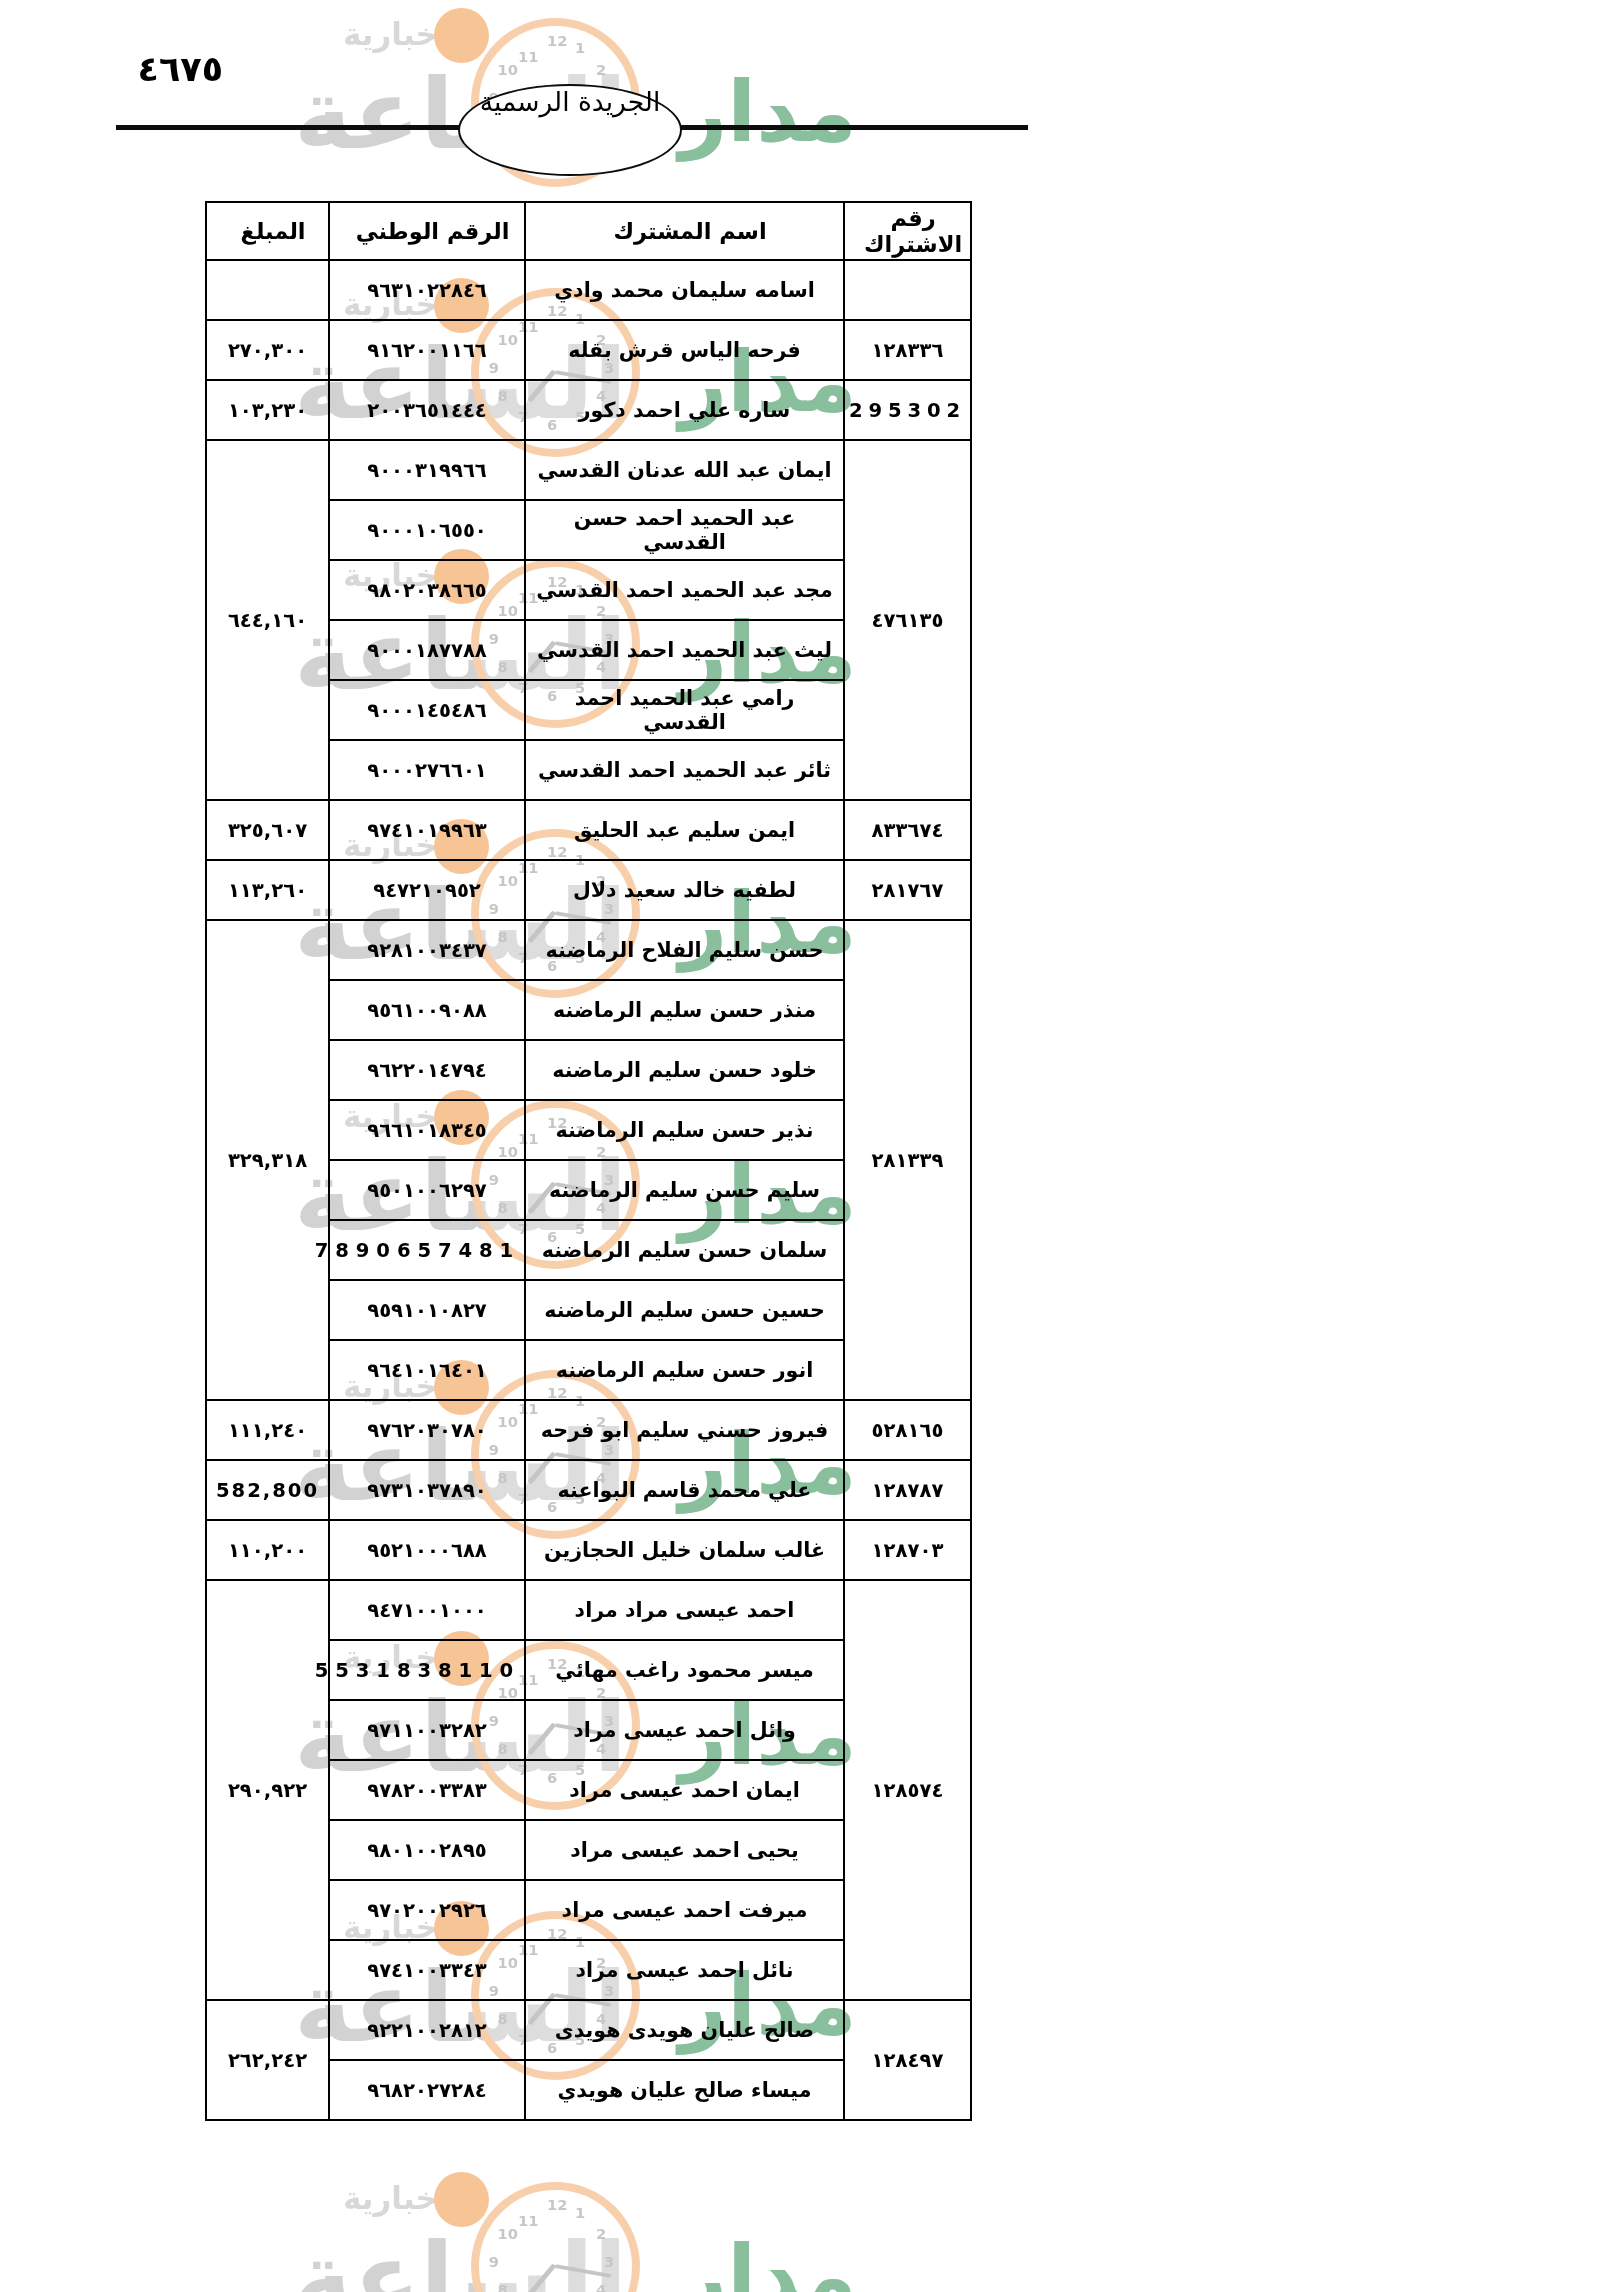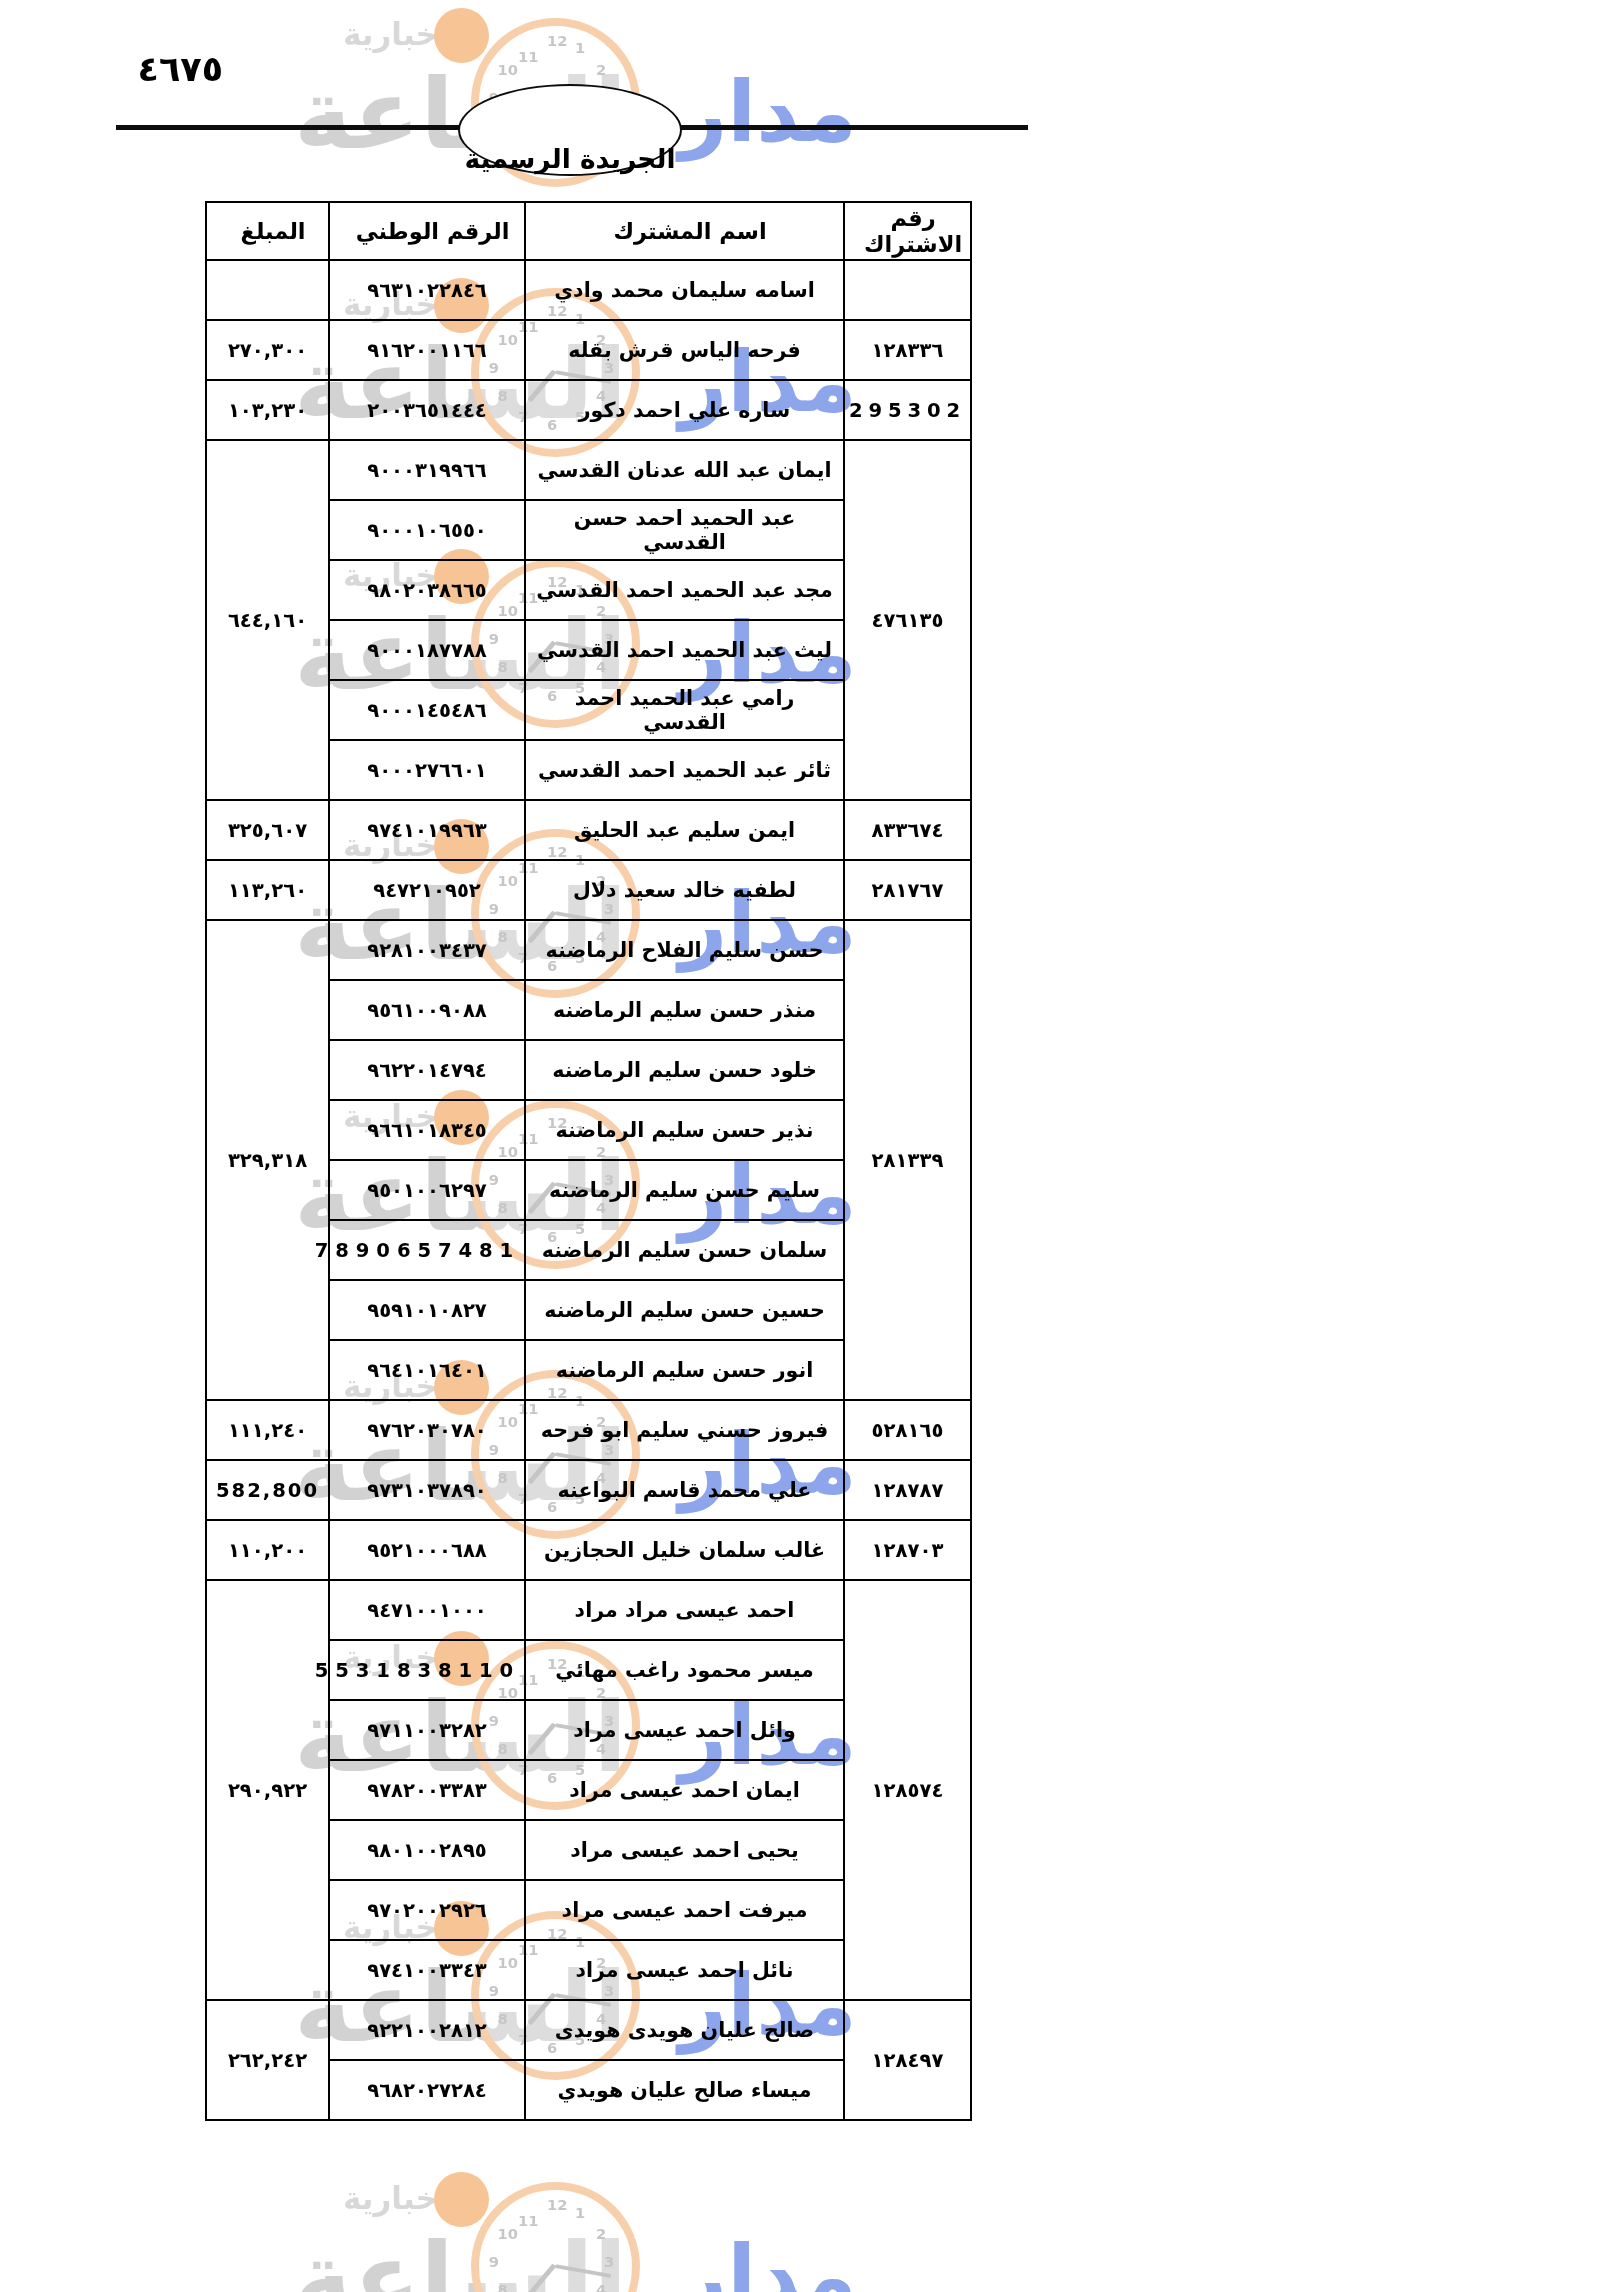--- a/index.html
+++ b/index.html
@@ -8,21 +8,21 @@
     background:#ffffff;
     font-family:"DejaVu Sans", sans-serif;
     color:#000;
   }
 
   
   .wm-layer{position:absolute;inset:0;z-index:0;}
   .wm{position:absolute;left:289px;width:647px;height:211px;opacity:.5;}
   .wm-small{position:absolute;left:54px;top:0;font-size:31px;font-weight:bold;color:#b3b3b3;}
   .wm-big{position:absolute;left:4.9px;top:41px;font-size:98px;font-weight:bold;color:#a6a6a6;letter-spacing:2px;}
-  .wm-madar{position:absolute;left:390px;top:47px;font-size:84px;font-weight:bold;color:#1d4ed8;}
+  .wm-madar{position:absolute;left:390px;top:47px;font-size:84px;font-weight:bold;color:#15803d;}
   .wm-dot{position:absolute;left:145px;top:-7.8px;width:55px;height:55px;border-radius:50%;background:#ef8a2d;}
   .wm-clock{
     position:absolute;left:182px;top:2px;width:169px;height:169px;border-radius:50%;
     border:8.8px solid #f2a159;box-sizing:border-box;background:rgba(255,255,255,.25);
   }
   .wm-clock span{position:absolute;font-size:14.7px;font-weight:bold;color:#8f8f8f;}
   .wm-clock .h12{left:68px;top:5.9px}.wm-clock .h1{left:96px;top:13.7px}.wm-clock .h2{left:117px;top:35px}
   .wm-clock .h3{left:125px;top:63px}.wm-clock .h4{left:117px;top:91px}.wm-clock .h5{left:96px;top:112px}
   .wm-clock .h6{left:68px;top:120px}.wm-clock .h7{left:39px;top:112px}.wm-clock .h8{left:18.6px;top:91px}
   .wm-clock .h9{left:9.8px;top:63px}.wm-clock .h10{left:18.6px;top:35px}.wm-clock .h11{left:39px;top:22px}
@@ -33,22 +33,22 @@
   
   .content{position:absolute;left:116px;top:0;width:912px;height:2293px;z-index:1;direction:rtl;}
   .page-number{
     position:absolute;top:49px;left:21.6px;direction:rtl;
     font-size:35px;font-weight:bold;letter-spacing:5.9px;
   }
   .header-rule{position:absolute;top:125px;right:0;width:100%;height:4.9px;background:#0d0d0d;}
   .title-ellipse{
     position:absolute;top:84px;right:346px;width:220px;height:88px;
     background:#fff;border:2.9px solid #0d0d0d;border-radius:50%;
-    display:flex;align-items:flex-end;justify-content:center;
-    font-size:26.5px;font-weight:bold;z-index:2;
+    display:flex;align-items:flex-start;justify-content:center;
+    font-size:26.5px;font-weight:normal;z-index:2;
   }
 
   
   table{
     position:absolute;top:201px;right:56px;width:765px;
     border-collapse:collapse;table-layout:fixed;background:transparent;
   }
   th,td{
     border:2px solid #000;text-align:center;vertical-align:middle;
     font-weight:bold;padding:2px 3.9px;background:transparent;

